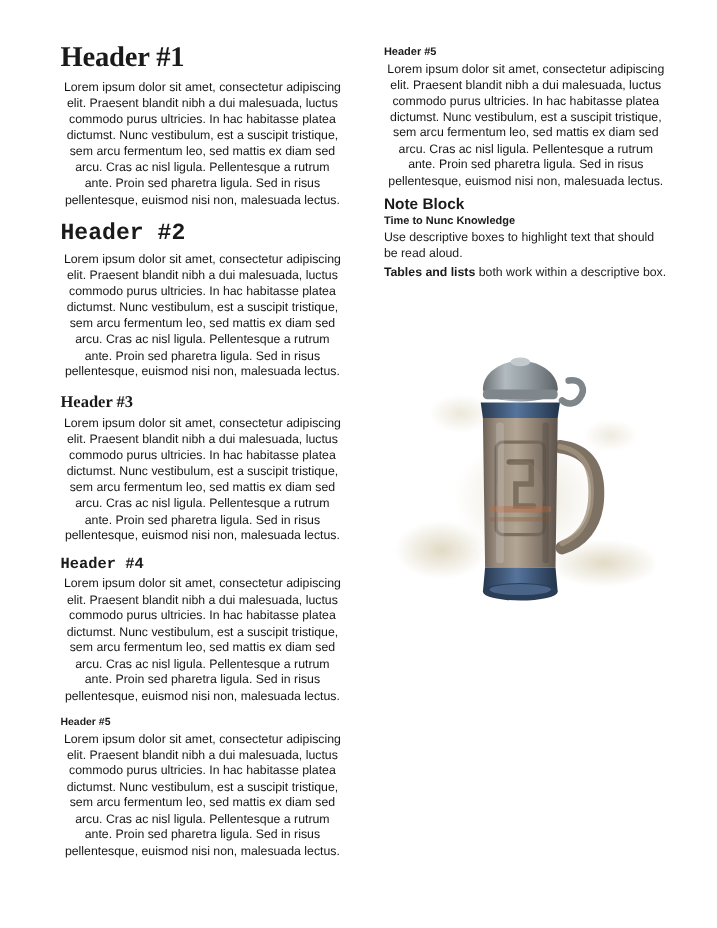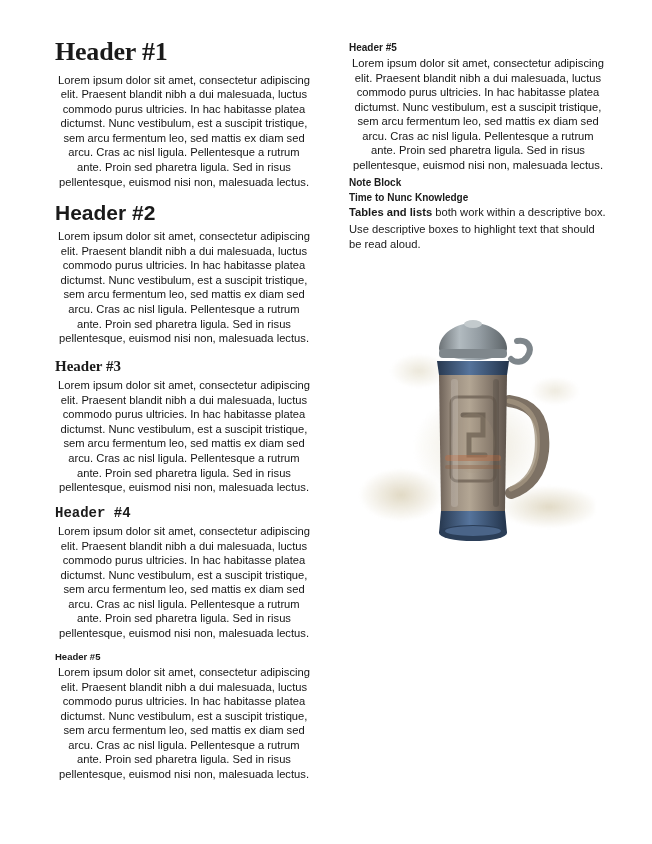--- a/index.html
+++ b/index.html
@@ -38,21 +38,21 @@
   }
   h1.h1 {
     font-family: "Liberation Serif", serif;
     font-size: 26px;
     font-weight: bold;
     margin: 0 0 6px 0;
     line-height: 1.1;
     letter-spacing: -0.2px;
   }
   h2.h2 {
-    font-family: Liberation Sans, sans-serif;
+    font-family: Liberation Mono, monospace;
     font-size: 21px;
     font-weight: bold;
     margin: 12px 0 5px 0;
     line-height: 1.1;
   }
   h3.h3 {
     font-family: "Liberation Serif", serif;
     font-size: 15px;
     font-weight: bold;
     margin: 12px 0 4px 0;
@@ -80,21 +80,21 @@
     color: #151515;
   }
   .right-h5 {
     font-family: "Liberation Sans", sans-serif;
     font-size: 10px;
     font-weight: bold;
     margin: 0 0 3px 0;
     line-height: 1.1;
   }
   .note-title {
-    font-size: 10px;
+    font-size: 14px;
     font-weight: bold;
     margin: 4px 0 1px 0;
     line-height: 1.2;
   }
   .note-body {
     font-size: 11.2px;
     line-height: 1.3;
     margin: 0 0 2px 0;
   }
   .desc-title {
@@ -163,22 +163,22 @@
     </div>
 
     <div class="col-right">
 
       <div class="right-h5">Header #5</div>
       <p class="body-text">Lorem ipsum dolor sit amet, consectetur adipiscing elit. Praesent blandit nibh a dui malesuada, luctus commodo purus ultricies. In hac habitasse platea dictumst. Nunc vestibulum, est a suscipit tristique, sem arcu fermentum leo, sed mattis ex diam sed arcu. Cras ac nisl ligula. Pellentesque a rutrum ante. Proin sed pharetra ligula. Sed in risus pellentesque, euismod nisi non, malesuada lectus.</p>
 
       <div class="note-title">Note Block</div>
 
       <div class="desc-title">Time to Nunc Knowledge</div>
+      <p class="desc-body">Use descriptive boxes to highlight text that should be read aloud.</p>
       <p class="desc-body"><b>Tables and lists</b><span> both work within a descriptive box.</span></p>
-      <p class="desc-body">Use descriptive boxes to highlight text that should be read aloud.</p>
 
       <div class="illustration">
         <div class="splash"></div>
         <div class="stein-wrap">
           <svg width="150" height="260" viewBox="0 0 150 260">
             <defs>
               <linearGradient id="bodyGrad" x1="0" y1="0" x2="1" y2="0">
                 <stop offset="0%" stop-color="#6d6157"></stop>
                 <stop offset="18%" stop-color="#9a8d7f"></stop>
                 <stop offset="45%" stop-color="#b3a694"></stop>

